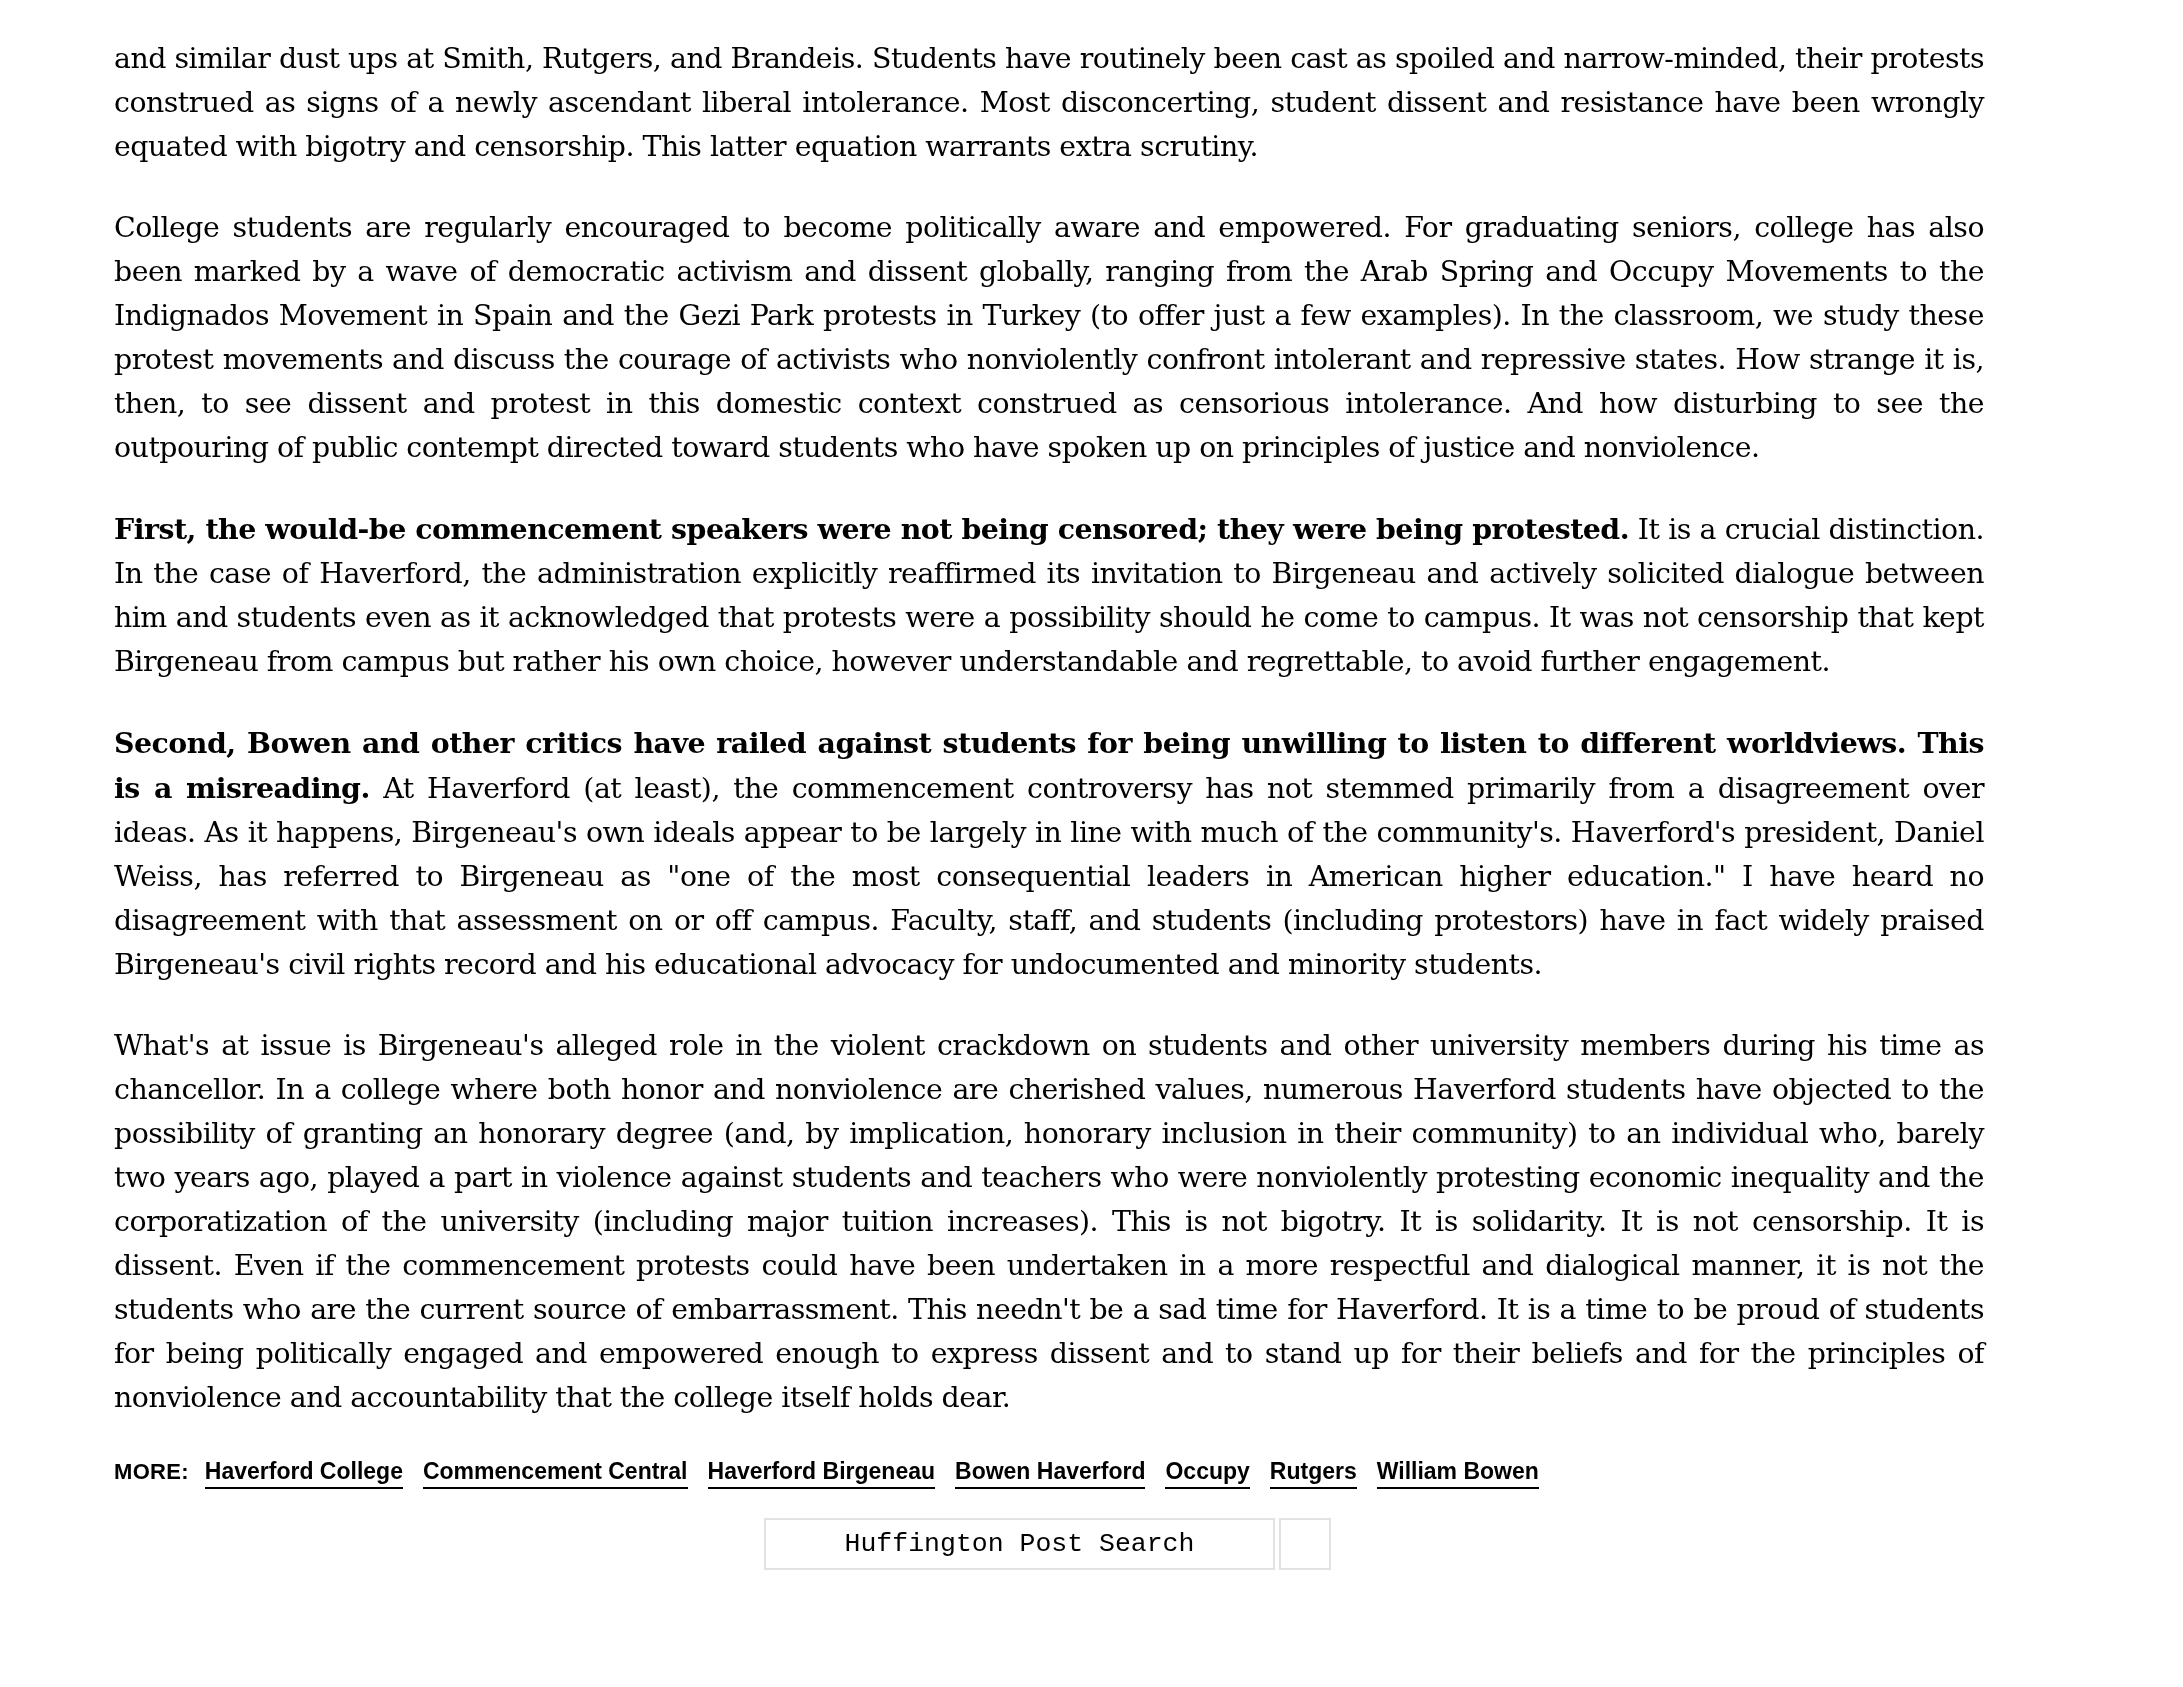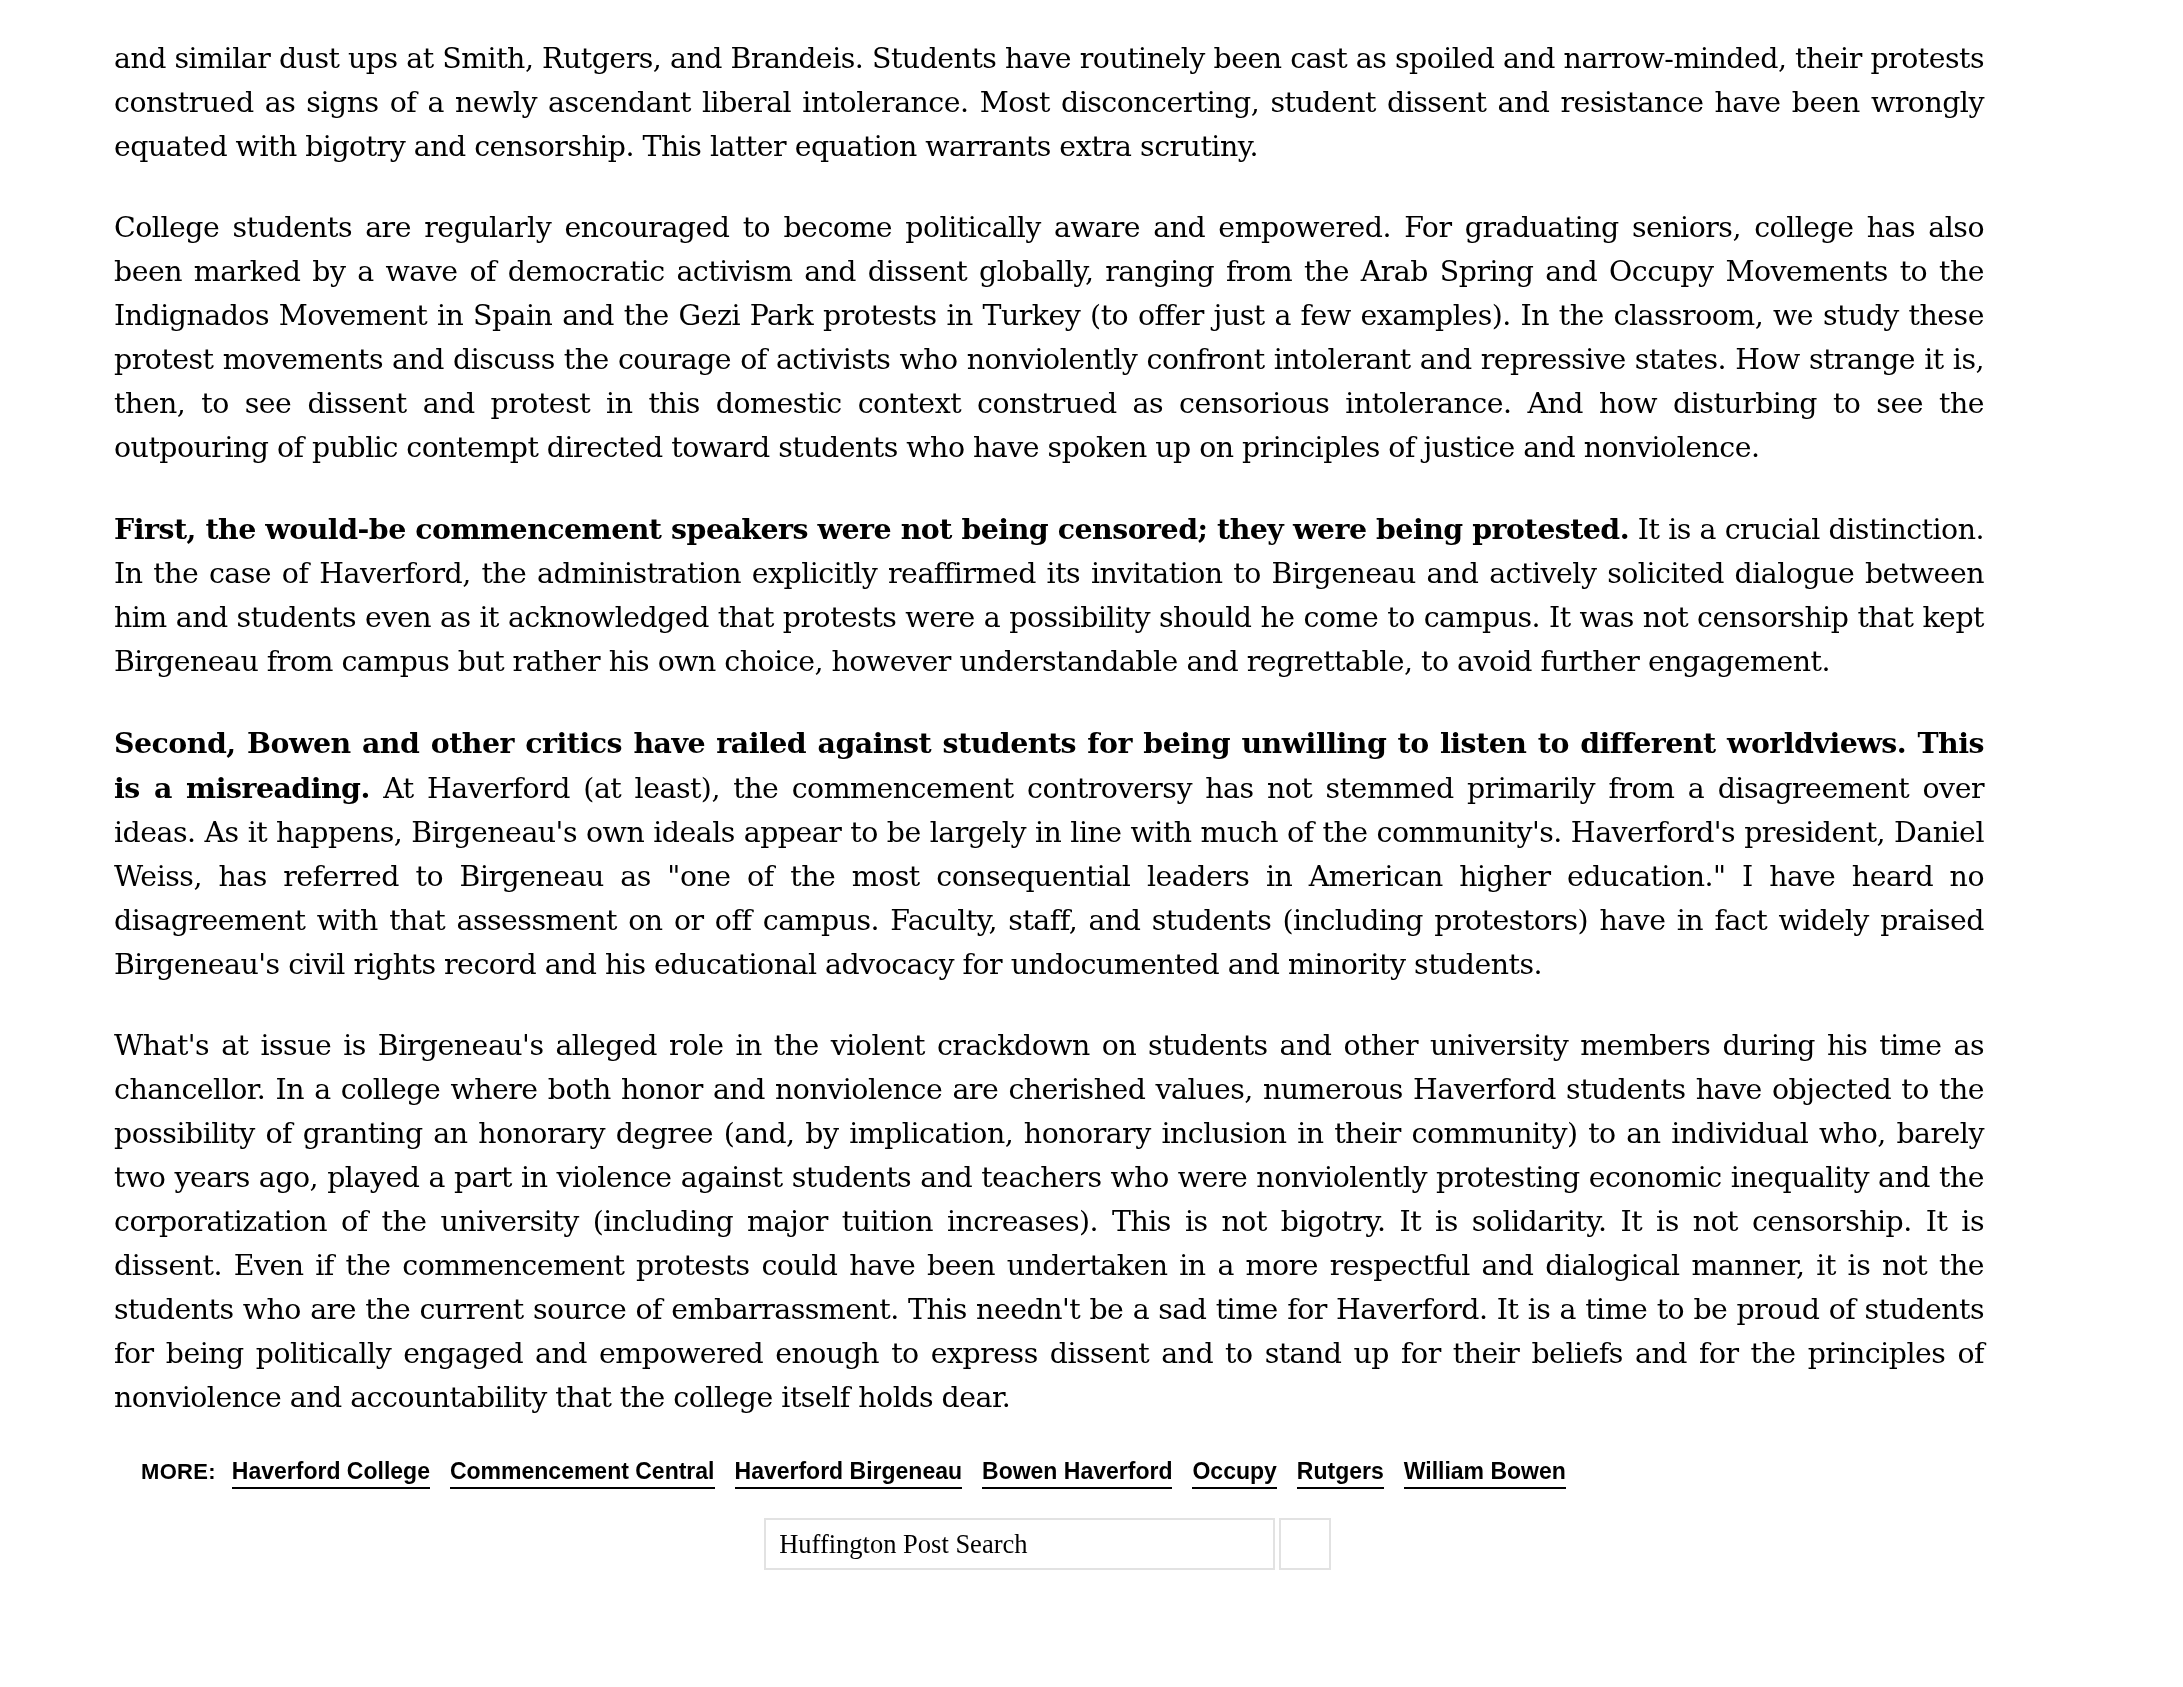--- a/index.html
+++ b/index.html
@@ -37,21 +37,20 @@
     align-items: baseline;
     gap: 16px;
     font-family: "Liberation Sans", sans-serif;
     color: #000000;
     white-space: nowrap;
   }
   .more-label {
     font-size: 22px;
     font-weight: bold;
     letter-spacing: 0.3px;
-    margin-left: 27px;
   }
   .more-links {
     display: flex;
     align-items: baseline;
     gap: 20px;
   }
   .tag-link {
     font-size: 23px;
     font-weight: bold;
     color: #000000;
@@ -67,24 +66,25 @@
     justify-content: center;
     align-items: stretch;
     gap: 4px;
   }
   .search-input {
     width: 511px;
     height: 52px;
     border: 2.6px solid #e2e2e2;
     background: #ffffff;
     padding: 0 13.2px;
-    font-family: Liberation Serif, serif;
+    font-family: Liberation Mono, monospace;
     font-size: 26.5px;
     color: #000000;
     outline: none;
+    text-align: center;
   }
   .search-submit {
     width: 52px;
     height: 52px;
     border: 2.6px solid #e2e2e2;
     background: #ffffff;
     padding: 0;
     cursor: pointer;
   }
 </style>

